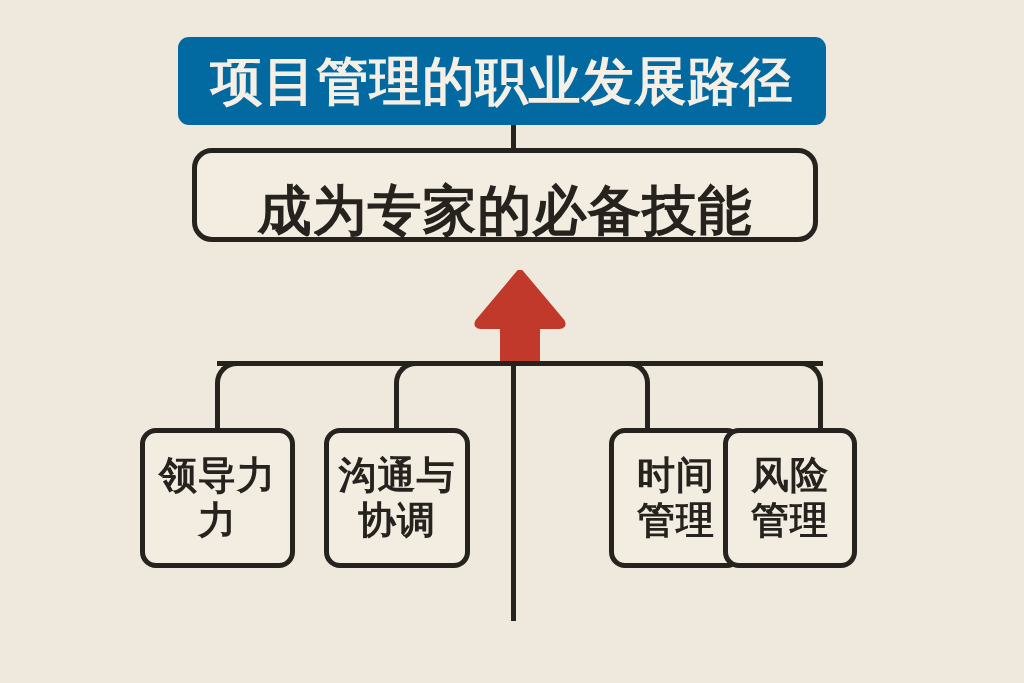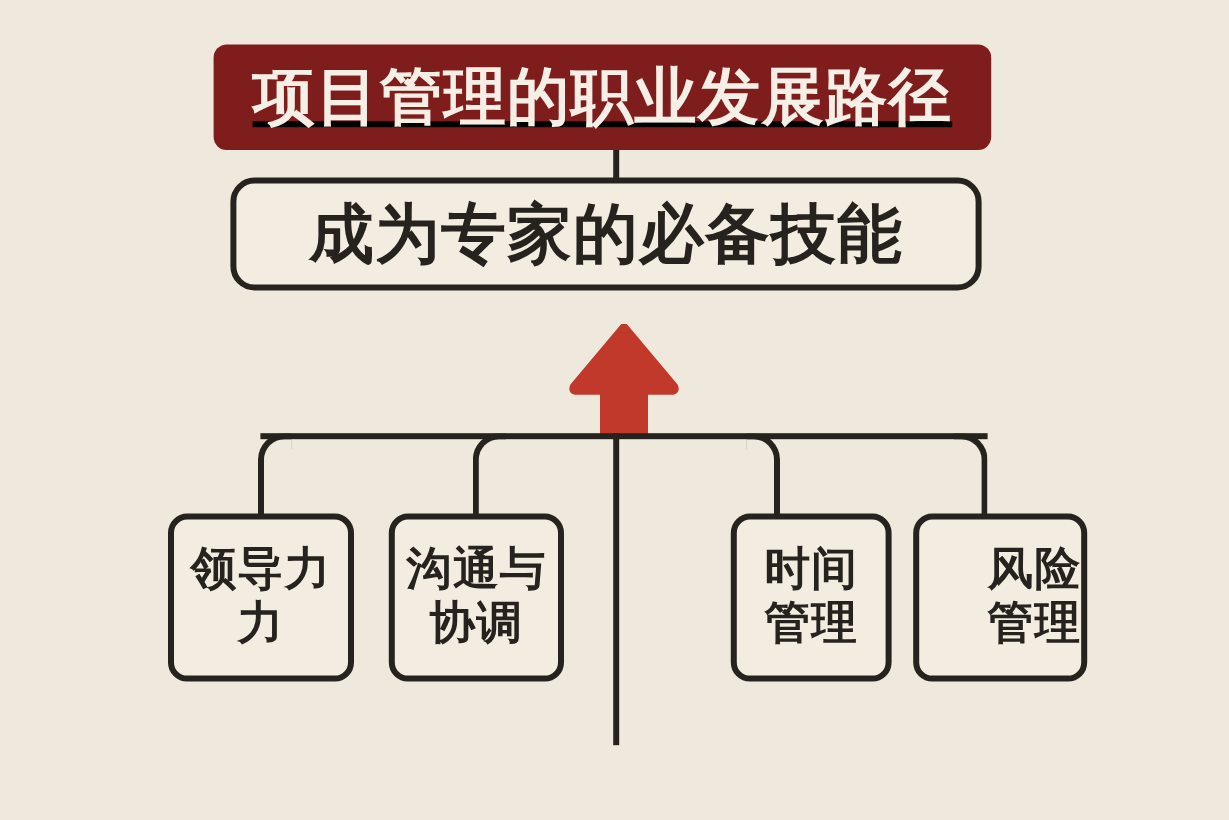--- a/index.html
+++ b/index.html
@@ -20,27 +20,26 @@
     overflow: hidden;
   }
 
   
   .banner {
     position: absolute;
     left: 178px;
     top: 37px;
     width: 648px;
     height: 88px;
-    background: #7f1d1d;
+    background: #0369a1;
     border-radius: 11px;
     display: flex;
     align-items: center;
     justify-content: center;
     box-sizing: border-box;
-    text-decoration: underline;
   }
   .banner-text {
     color: #f5efe6;
     font-size: 52px;
     font-weight: 700;
     letter-spacing: 1px;
     line-height: 1;
     white-space: nowrap;
   }
 
@@ -48,21 +47,21 @@
   .subtitle-box {
     position: absolute;
     left: 192px;
     top: 148px;
     width: 626px;
     height: 94px;
     background: #f2ece1;
     border: 5px solid #26231f;
     border-radius: 20px;
     display: flex;
-    align-items: center;
+    align-items: flex-end;
     justify-content: center;
     box-sizing: border-box;
   }
   .subtitle-text {
     color: #26231f;
     font-size: 54px;
     font-weight: 700;
     letter-spacing: 1px;
     line-height: 1;
     white-space: nowrap;
@@ -141,21 +140,21 @@
     font-size: 38px;
     font-weight: 700;
     line-height: 1.18;
     letter-spacing: 1px;
     white-space: nowrap;
   }
 
   .skill-0 { left: 140px; width: 155px; }
   .skill-1 { left: 324px; width: 146px; }
   .skill-2 { left: 609px; width: 134px; }
-  .skill-3 { left: 761px; width: 145px; align-items: flex-end; }
+  .skill-3 { left: 723px; width: 134px; }
 </style>
 </head>
 <body>
 
 <div id="canvas">
 
   <div class="banner">
     <span class="banner-text">项目管理的职业发展路径</span>
   </div>
 

